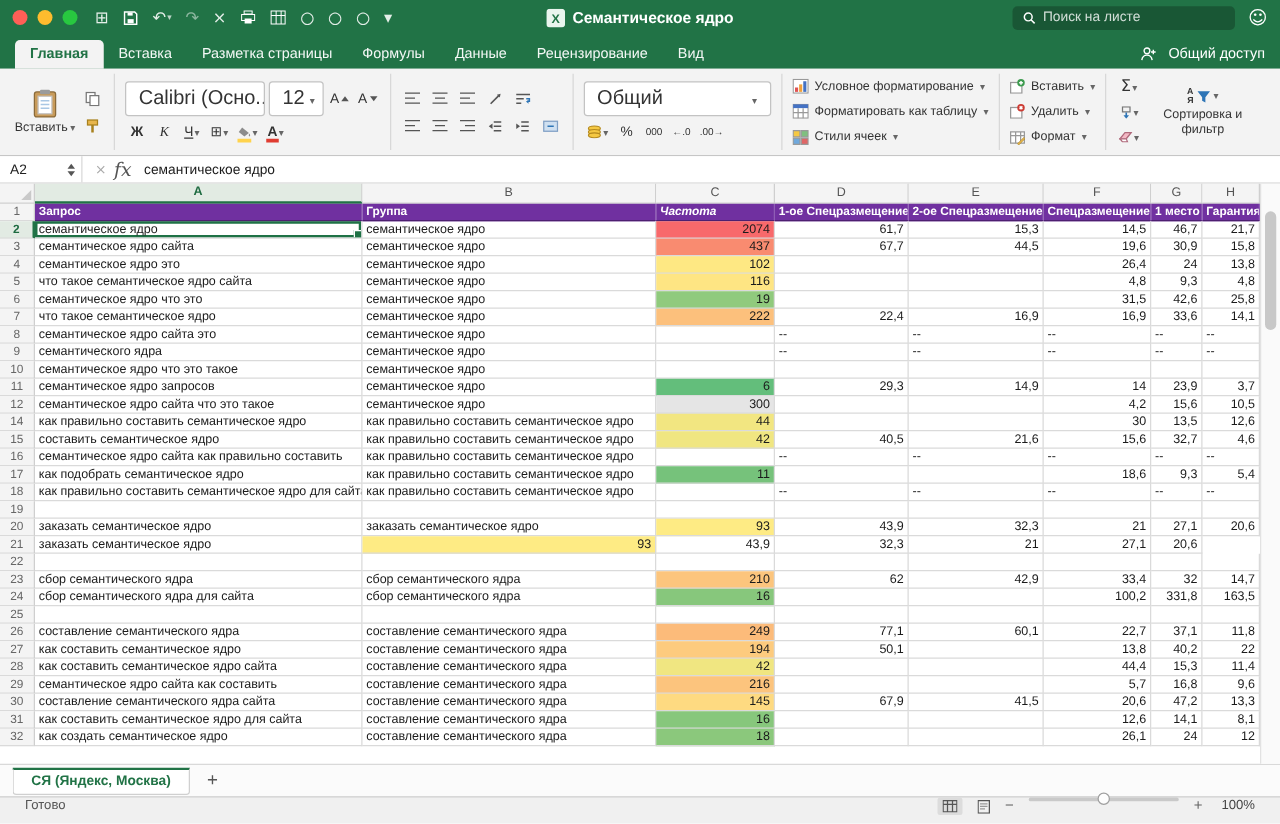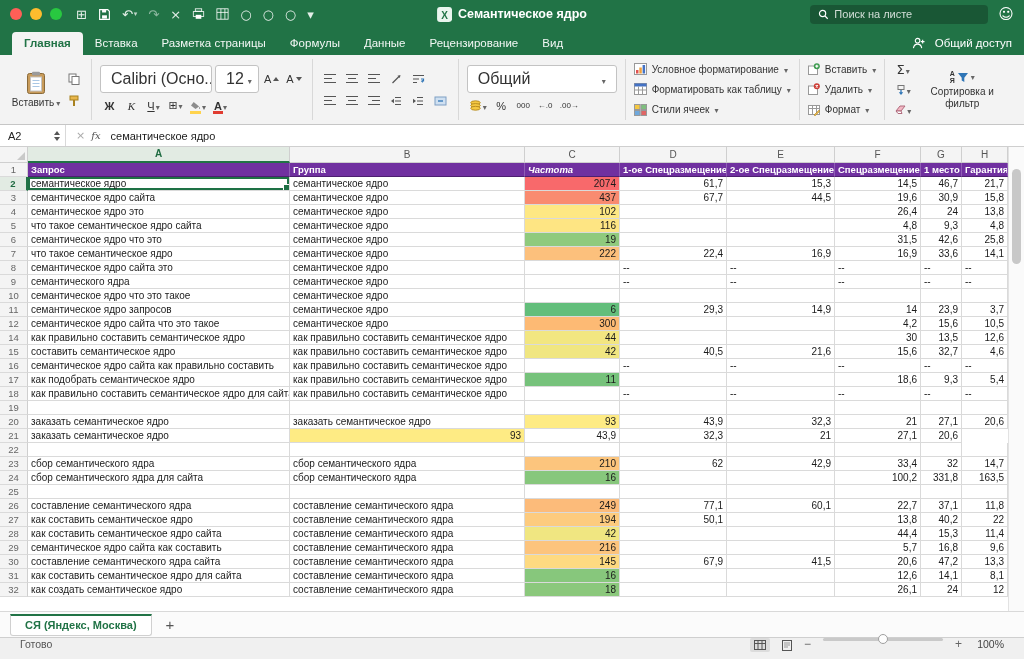--- a/index.html
+++ b/index.html
@@ -64,21 +64,21 @@
   .azcol { display:flex; flex-direction:column; font-size:7px; line-height:7px; font-weight:700; color:#333; }
   .sigma { font-size:13px; font-family:"DejaVu Sans",sans-serif; }
   .num-ic-txt { font-size:8px; letter-spacing:0; color:#333; }
 
   
   .fbar { height:22px; background:#fff; border-bottom:1px solid #cfcfcf; display:flex; align-items:center; font-size:11px; flex:0 0 auto; }
   .namebox { width:66px; height:100%; padding:0 5px 0 8px; display:flex; align-items:center; justify-content:space-between; border-right:1px solid #d9d9d9; color:#222; }
   .stepper { display:flex; flex-direction:column; gap:2px; }
   .stepper .tri-up, .stepper .tri-dn { border-left-width:3px; border-right-width:3px; }
   .fcancel { color:#aaa; margin:0 6px 0 10px; font-size:11px; }
-  .fx { font-style:italic; color:#555; margin-right:10px; font-family:"DejaVu Serif",serif; font-size:10px;text-align:right; }
+  .fx { font-style:italic; color:#555; margin-right:10px; font-family:"DejaVu Serif",serif; font-size:15px;text-align:right; }
   .fvalue { color:#1b1b1b; font-size:11px; }
 
   
   .gridwrap { flex:1; display:flex; min-height:0; background:#fff; }
   .sheetarea { width:1008px; }
   .grow { display:grid; grid-template-columns:28px 262px 235px 95px 107px 108px 86px 41px 46px; height:14px; }
   .colrow { height:16px; }
   .ch, .corner { background:#f4f4f4; border-right:1px solid #cfcfcf; border-bottom:1px solid #cfcfcf; font-size:10px; color:#555; text-align:center; line-height:15px; height:16px; }
   .corner { position:relative; }
   .corner::after { content:""; position:absolute; right:2px; bottom:2px; border-left:8px solid transparent; border-bottom:8px solid #c9c9c9; }
@@ -588,21 +588,21 @@
             <div class="cell num">29,3</div>
             <div class="cell num">14,9</div>
             <div class="cell num">14</div>
             <div class="cell num">23,9</div>
             <div class="cell num">3,7</div>
           </div>
           <div class="grow">
             <div class="rnum">12</div>
             <div class="cell">семантическое ядро сайта что это такое</div>
             <div class="cell">семантическое ядро</div>
-            <div class="cell num" style="background: #fdba74;">300</div>
+            <div class="cell num" style="background: #e5e5e5;">300</div>
             <div class="cell num"></div>
             <div class="cell num"></div>
             <div class="cell num">4,2</div>
             <div class="cell num">15,6</div>
             <div class="cell num">10,5</div>
           </div>
           <div class="grow">
             <div class="rnum">14</div>
             <div class="cell">как правильно составить семантическое ядро</div>
             <div class="cell">как правильно составить семантическое ядро</div>

